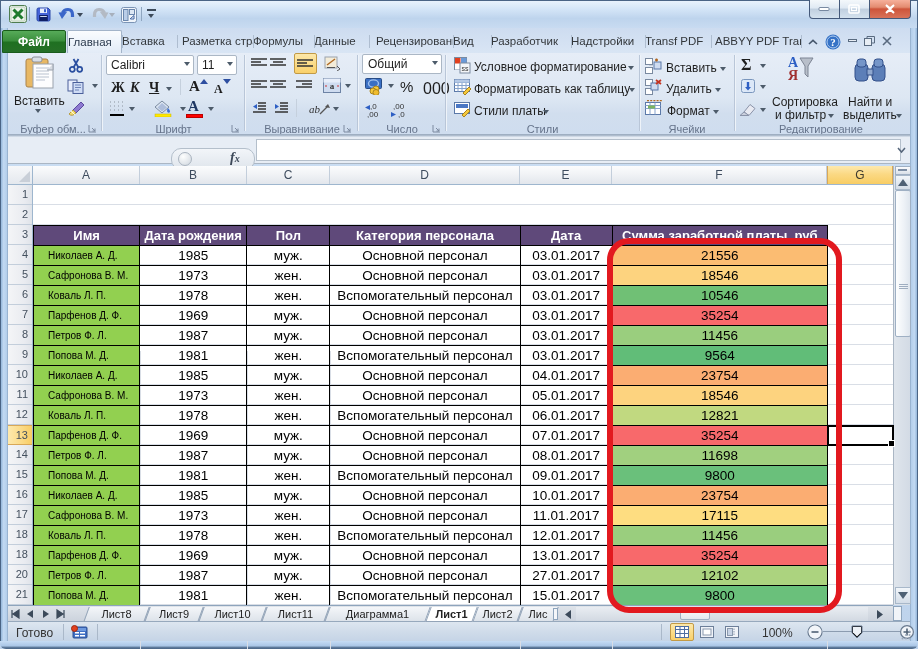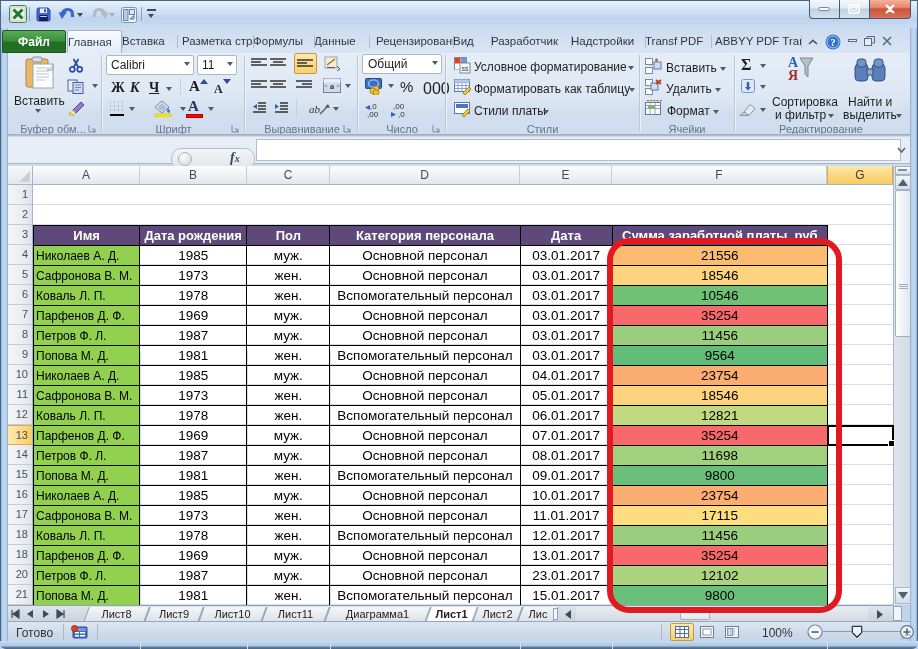--- a/index.html
+++ b/index.html
@@ -66,21 +66,21 @@
   #corner { position:absolute; left:8px; top:166px; width:25px; height:19px; background:linear-gradient(180deg,#f6f7f9,#e4e8ee); border-right:1px solid #9eb6ce; border-bottom:1px solid #9eb6ce; }
   #corner:after { content:""; position:absolute; right:2px; bottom:2px; width:0; height:0;
     border-left:11px solid transparent; border-bottom:11px solid #c9cfd8; }
   .gl-v { position:absolute; top:185px; width:1px; height:420px; background:#d9dee6; }
   
   #vsb { position:absolute; left:893px; top:166px; width:17px; height:439px; background:linear-gradient(90deg,#dfe5ec,#d3dbe5); border-left:1px solid #aab6c4; }
   
   #tbl { position:absolute; left:33px; top:225px; border-collapse:collapse; table-layout:fixed; width:795px; }
   #tbl td { border:1px solid #000; font-size:13.5px; color:#000; text-align:center; padding:0; height:20px; overflow:hidden; white-space:nowrap; }
   #tbl tr { height:20px; }
-  #tbl td.a { background:#92d050; text-align:left; padding-left:2px; font-size:12px; }
+  #tbl td.a { background:#92d050; text-align:left; padding-left:14px; font-size:10px; }
   #tbl tr.hdr td { background:#5f497a; color:#fff; font-weight:bold; font-size:13px; }
   
   #sel { position:absolute; left:827px; top:425px; width:67px; height:21px; border:2px solid #000; }
   #sel:after { content:""; position:absolute; right:-3px; bottom:-3px; width:5px; height:5px; background:#000; border:1px solid #fff; }
   
   #oval { position:absolute; left:607px; top:238px; width:235px; height:375px; border:6px solid #e2191f; border-radius:22px; z-index:50; }
   
   #sheetbar { position:absolute; left:8px; top:605px; width:885px; height:16px; background:linear-gradient(180deg,#dfe4ea,#ccd3dd); border-top:1px solid #8ea4bc; }
   .stab { position:absolute; top:1px; height:15px; font-size:11px; color:#222; text-align:center; line-height:15px;
     background:linear-gradient(180deg,#f4f6f9,#dde3ea); border:1px solid #93a4b8; border-top:none; transform:skewX(-20deg); }
@@ -715,21 +715,21 @@
           <td>муж.</td>
           <td>Основной персонал</td>
           <td>13.01.2017</td>
           <td style="background:#f8696b">35254</td>
         </tr>
     <tr>
           <td class="a">Петров Ф. Л.</td>
           <td>1987</td>
           <td>муж.</td>
           <td>Основной персонал</td>
-          <td>23.01.2017</td>
+          <td>27.01.2017</td>
           <td style="background:#acd37f">12102</td>
         </tr>
     <tr>
           <td class="a">Попова М. Д.</td>
           <td>1981</td>
           <td>жен.</td>
           <td>Вспомогательный персонал</td>
           <td>15.01.2017</td>
           <td style="background:#6ac07b">9800</td>
         </tr>

